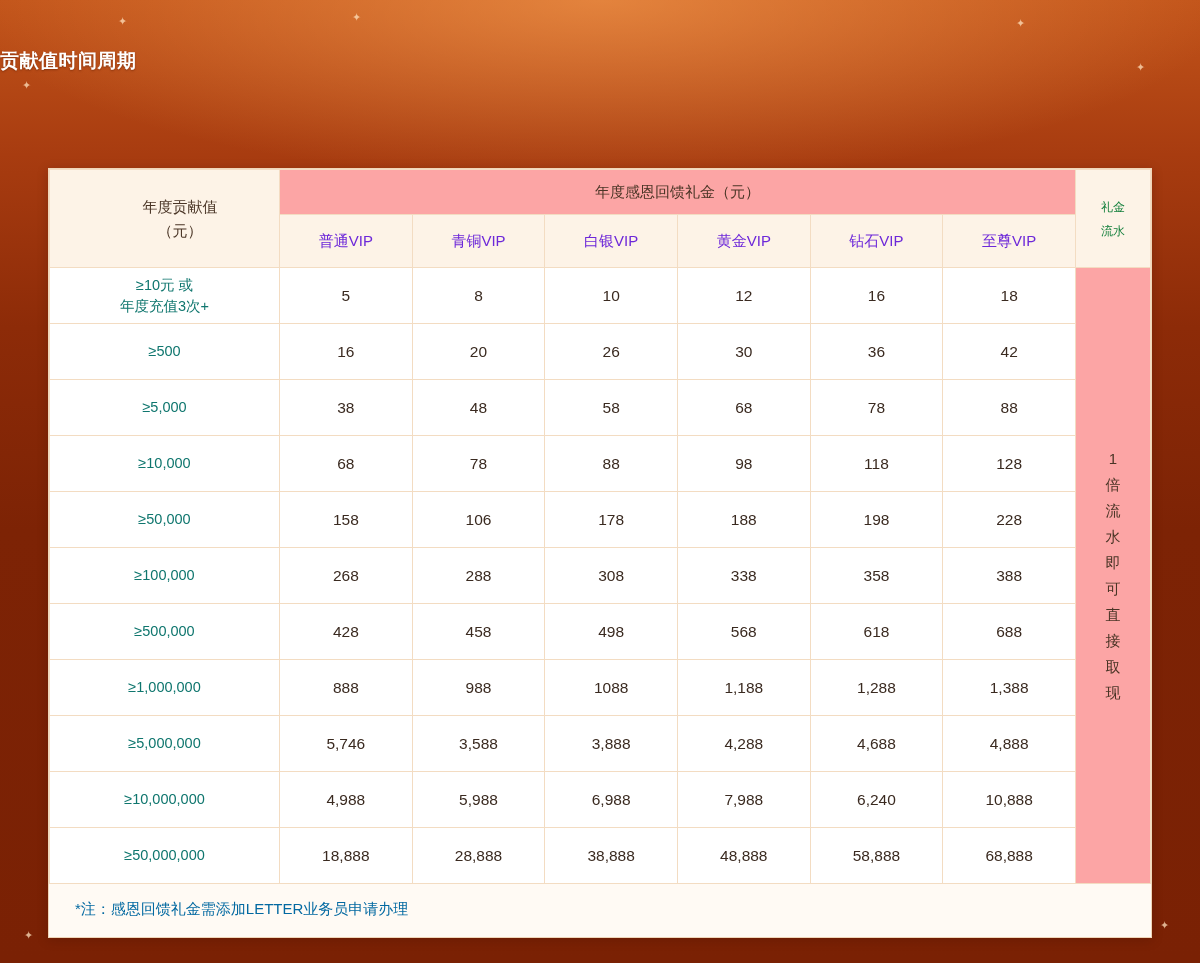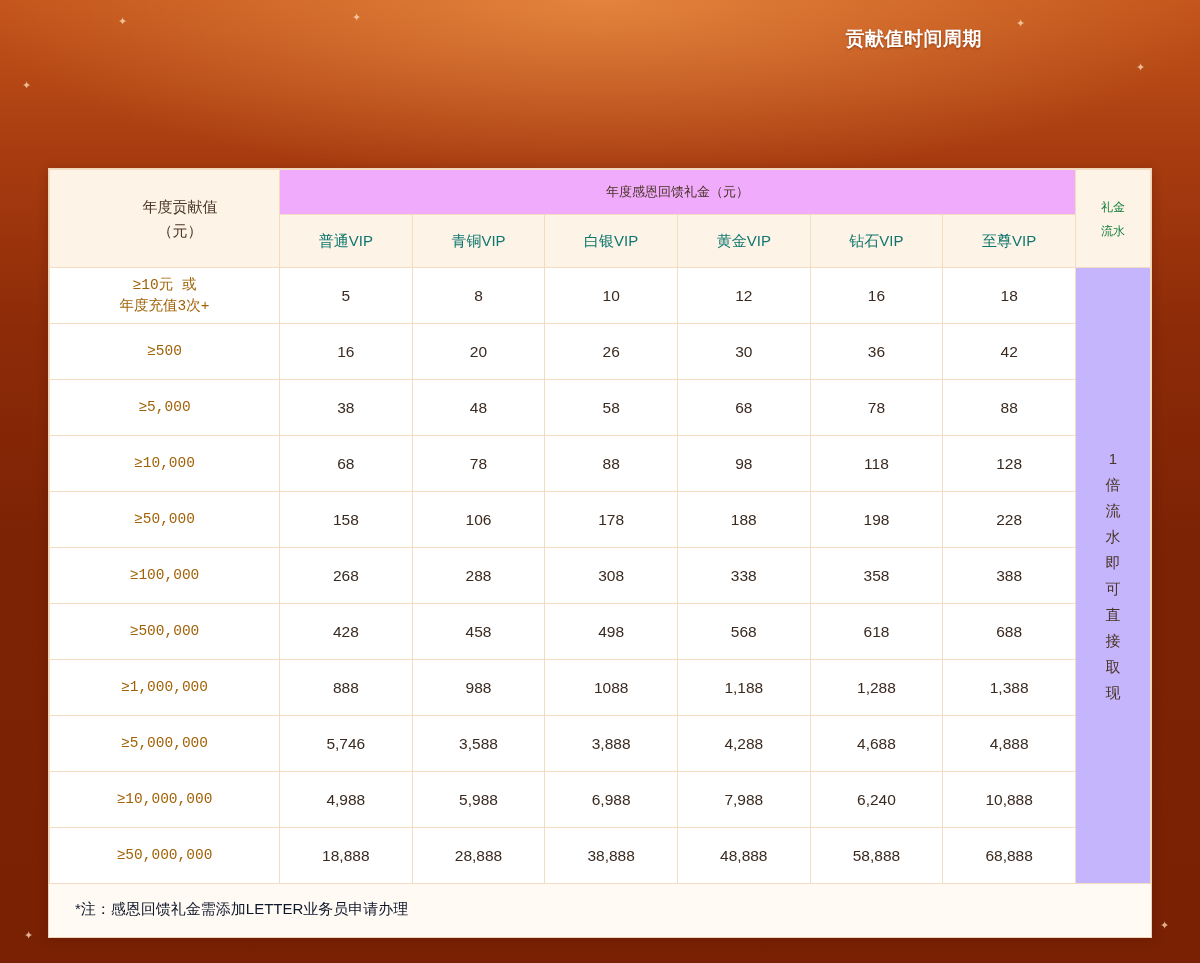--- a/index.html
+++ b/index.html
@@ -28,22 +28,22 @@
     position: absolute;
     color: rgba(255, 225, 190, 0.75);
     font-size: 11px;
     line-height: 1;
     pointer-events: none;
   }
 
   .header {
     position: relative;
     width: 982px;
-    padding-top: 26px;
-    text-align: right;
+    padding-top: 48px;
+    text-align: left;
     color: #ffffff;
   }
   .header-title {
     font-size: 19px;
     font-weight: bold;
     letter-spacing: 0.5px;
     margin-bottom: 14px;
     text-shadow: 0 1px 2px rgba(90,25,0,0.5);
   }
   .header-desc {
@@ -71,22 +71,22 @@
     table-layout: fixed;
     font-size: 15px;
     color: #3a2a20;
   }
   table.bonus th, table.bonus td {
     border: 1px solid #f3dcc2;
     text-align: center;
     vertical-align: middle;
   }
   .hdr-top {
-    background: #f0abfc;
-    font-size: 13px;
+    background: #fca5a5;
+    font-size: 15px;
     font-weight: normal;
     color: #4a3526;
     height: 42px;
   }
   .hdr-contrib {
     background: #fdf3e7;
     font-size: 15px;
     color: #4a3526;
     line-height: 24px;
     font-weight: normal;
@@ -98,56 +98,55 @@
     color: #15803d;
     line-height: 24px;
     font-weight: normal;
     width: 72px;
   }
   .hdr-vip {
     background: #fdf3e7;
     height: 50px;
     font-size: 15px;
     font-weight: normal;
-    color: #0f766e;
+    color: #6d28d9;
   }
   td.tier {
     height: 53px;
     font-size: 14.5px;
-    color: #a16207;
+    color: #0f766e;
     line-height: 21px;
-    font-family: Liberation Mono, monospace;
   }
   td.val {
     height: 53px;
     font-size: 15.5px;
     color: #3a2a20;
   }
   td.flowcell {
     width: 72px;
-    background: #c4b5fd;
+    background: #fca5a5;
     font-size: 15px;
     color: #4a3526;
     padding: 0 22px;
     line-height: 26px;
     word-break: break-all;
   }
   td.flowcell .vtext {
     display: block;
     white-space: normal;
     width: 18px;
     margin: 0 auto;
     text-align: center;
   }
   tbody tr td { background: #ffffff; }
 
   .note {
     padding: 16px 16px 18px 26px;
     font-size: 15px;
-    color: #0f172a;
+    color: #0369a1;
     background: #fffaf4;
   }
 </style>
 </head>
 <body>
 
 <div class="page">
 
   <span class="sparkle" style="left:118px; top:16px;">✦</span>
   <span class="sparkle" style="left:352px; top:12px;">✦</span>

